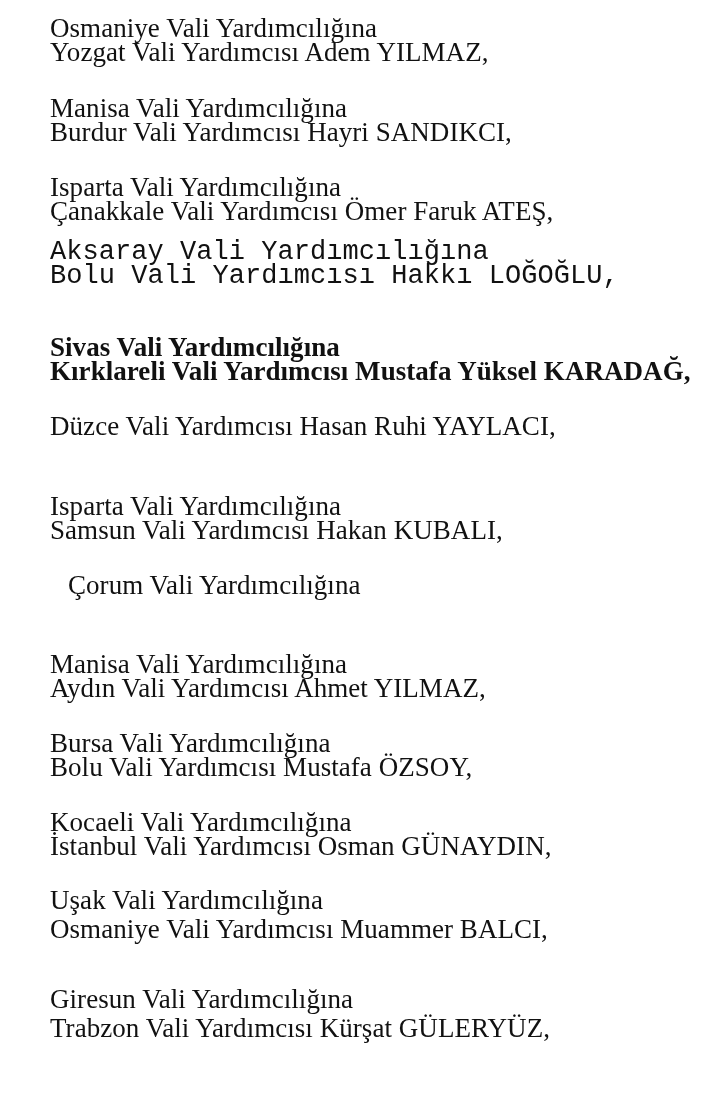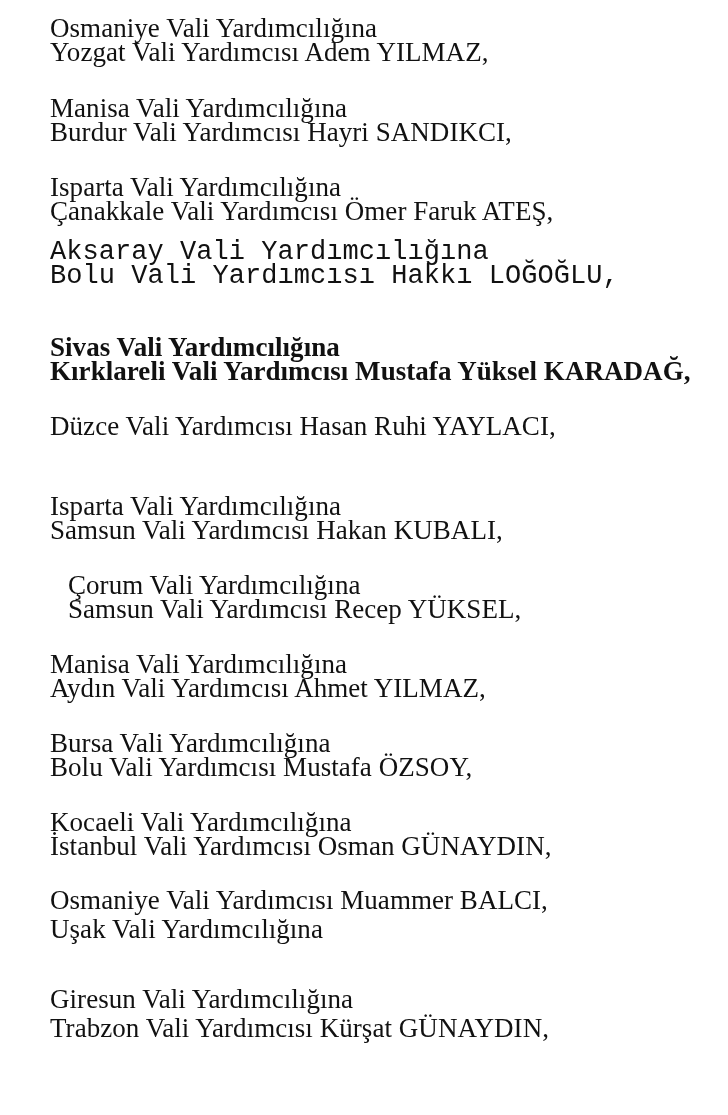--- a/index.html
+++ b/index.html
@@ -67,41 +67,40 @@
     <span class="line">Düzce Vali Yardımcısı Hasan Ruhi YAYLACI,</span>
   </div>
 
   <div class="entry" style="top:494px;">
     <span class="line">Isparta Vali Yardımcılığına</span>
     <span class="line">Samsun Vali Yardımcısı Hakan KUBALI,</span>
   </div>
 
   <div class="entry" style="top:573px;margin-left:18px;">
     <span class="line">Çorum Vali Yardımcılığına</span>
-    <span class="line">Samsun Vali Yardımcısı Recep YÜKSEL,</span>
   </div>
 
   <div class="entry" style="top:652px;">
     <span class="line">Manisa Vali Yardımcılığına</span>
     <span class="line">Aydın Vali Yardımcısı Ahmet YILMAZ,</span>
   </div>
 
   <div class="entry" style="top:731px;">
     <span class="line">Bursa Vali Yardımcılığına</span>
     <span class="line">Bolu Vali Yardımcısı Mustafa ÖZSOY,</span>
   </div>
 
   <div class="entry" style="top:810px;">
     <span class="line">Kocaeli Vali Yardımcılığına</span>
     <span class="line">İstanbul Vali Yardımcısı Osman GÜNAYDIN,</span>
   </div>
 
   <div class="entry wide" style="top:888px;">
+    <span class="line">Uşak Vali Yardımcılığına</span>
     <span class="line">Osmaniye Vali Yardımcısı Muammer BALCI,</span>
-    <span class="line">Uşak Vali Yardımcılığına</span>
   </div>
 
   <div class="entry wide" style="top:987px;">
     <span class="line">Giresun Vali Yardımcılığına</span>
-    <span class="line">Trabzon Vali Yardımcısı Kürşat GÜNAYDIN,</span>
+    <span class="line">Trabzon Vali Yardımcısı Kürşat GÜLERYÜZ,</span>
   </div>
 
 </div>
 
 </body></html>

